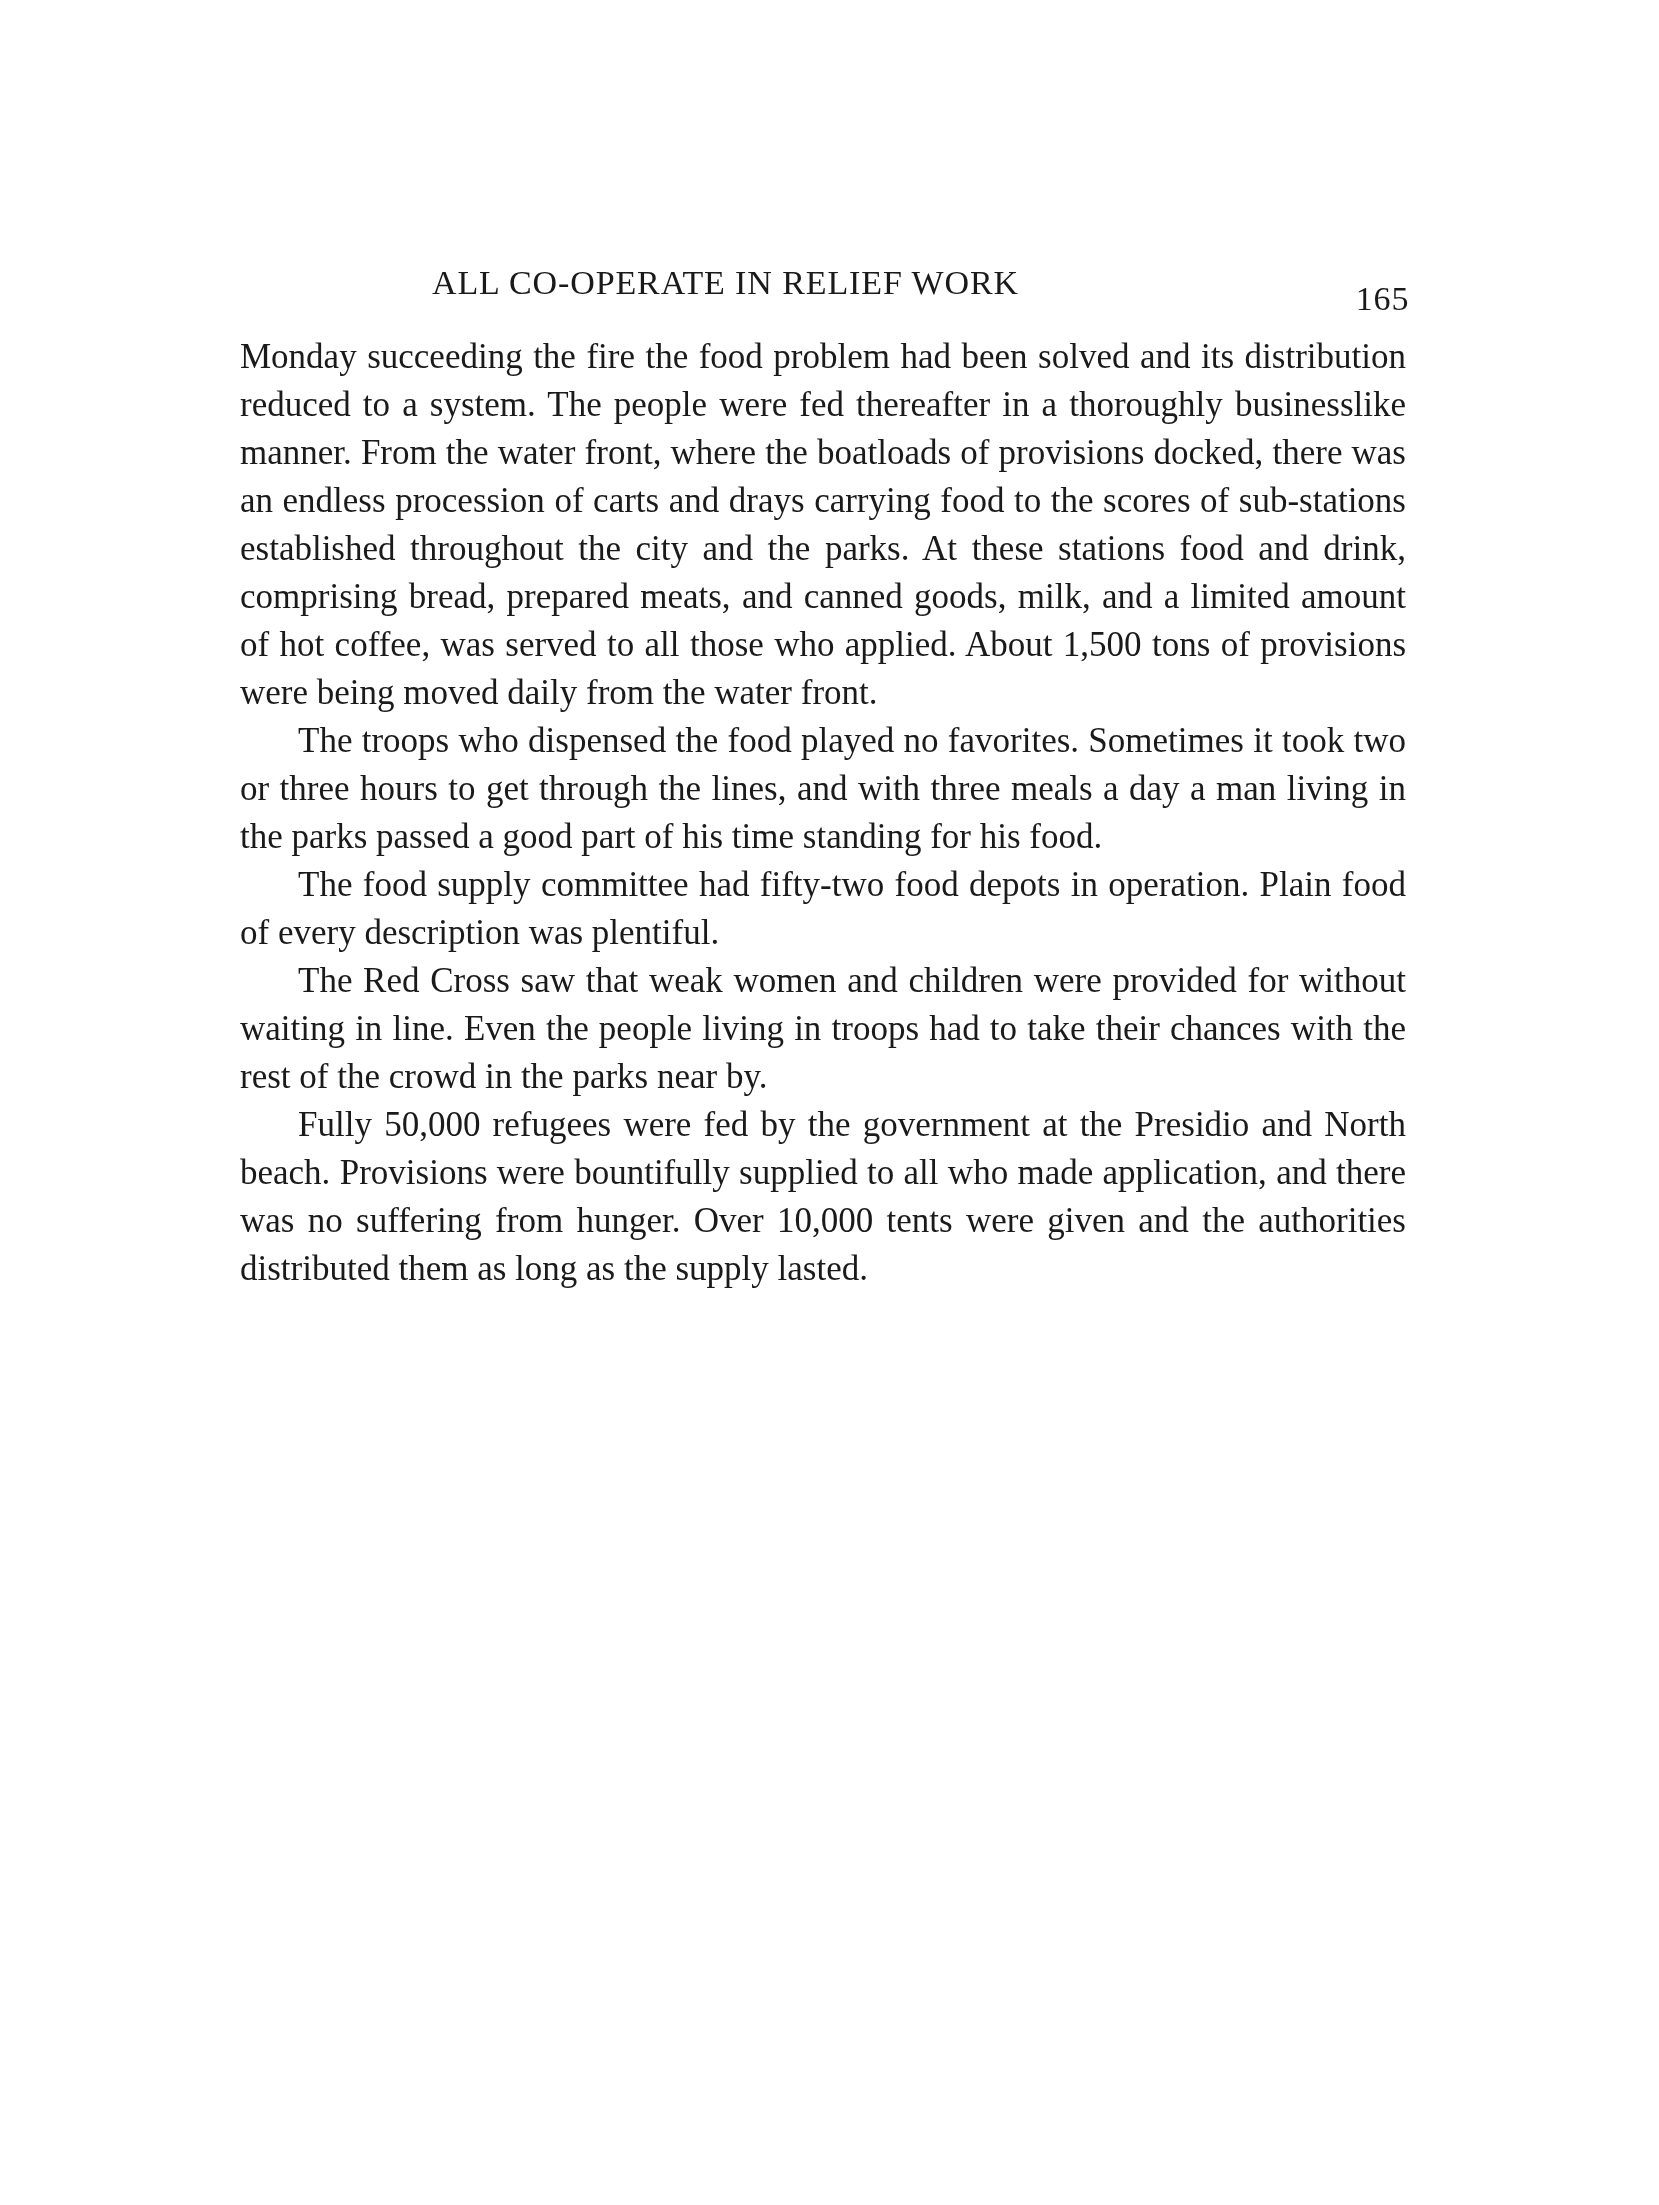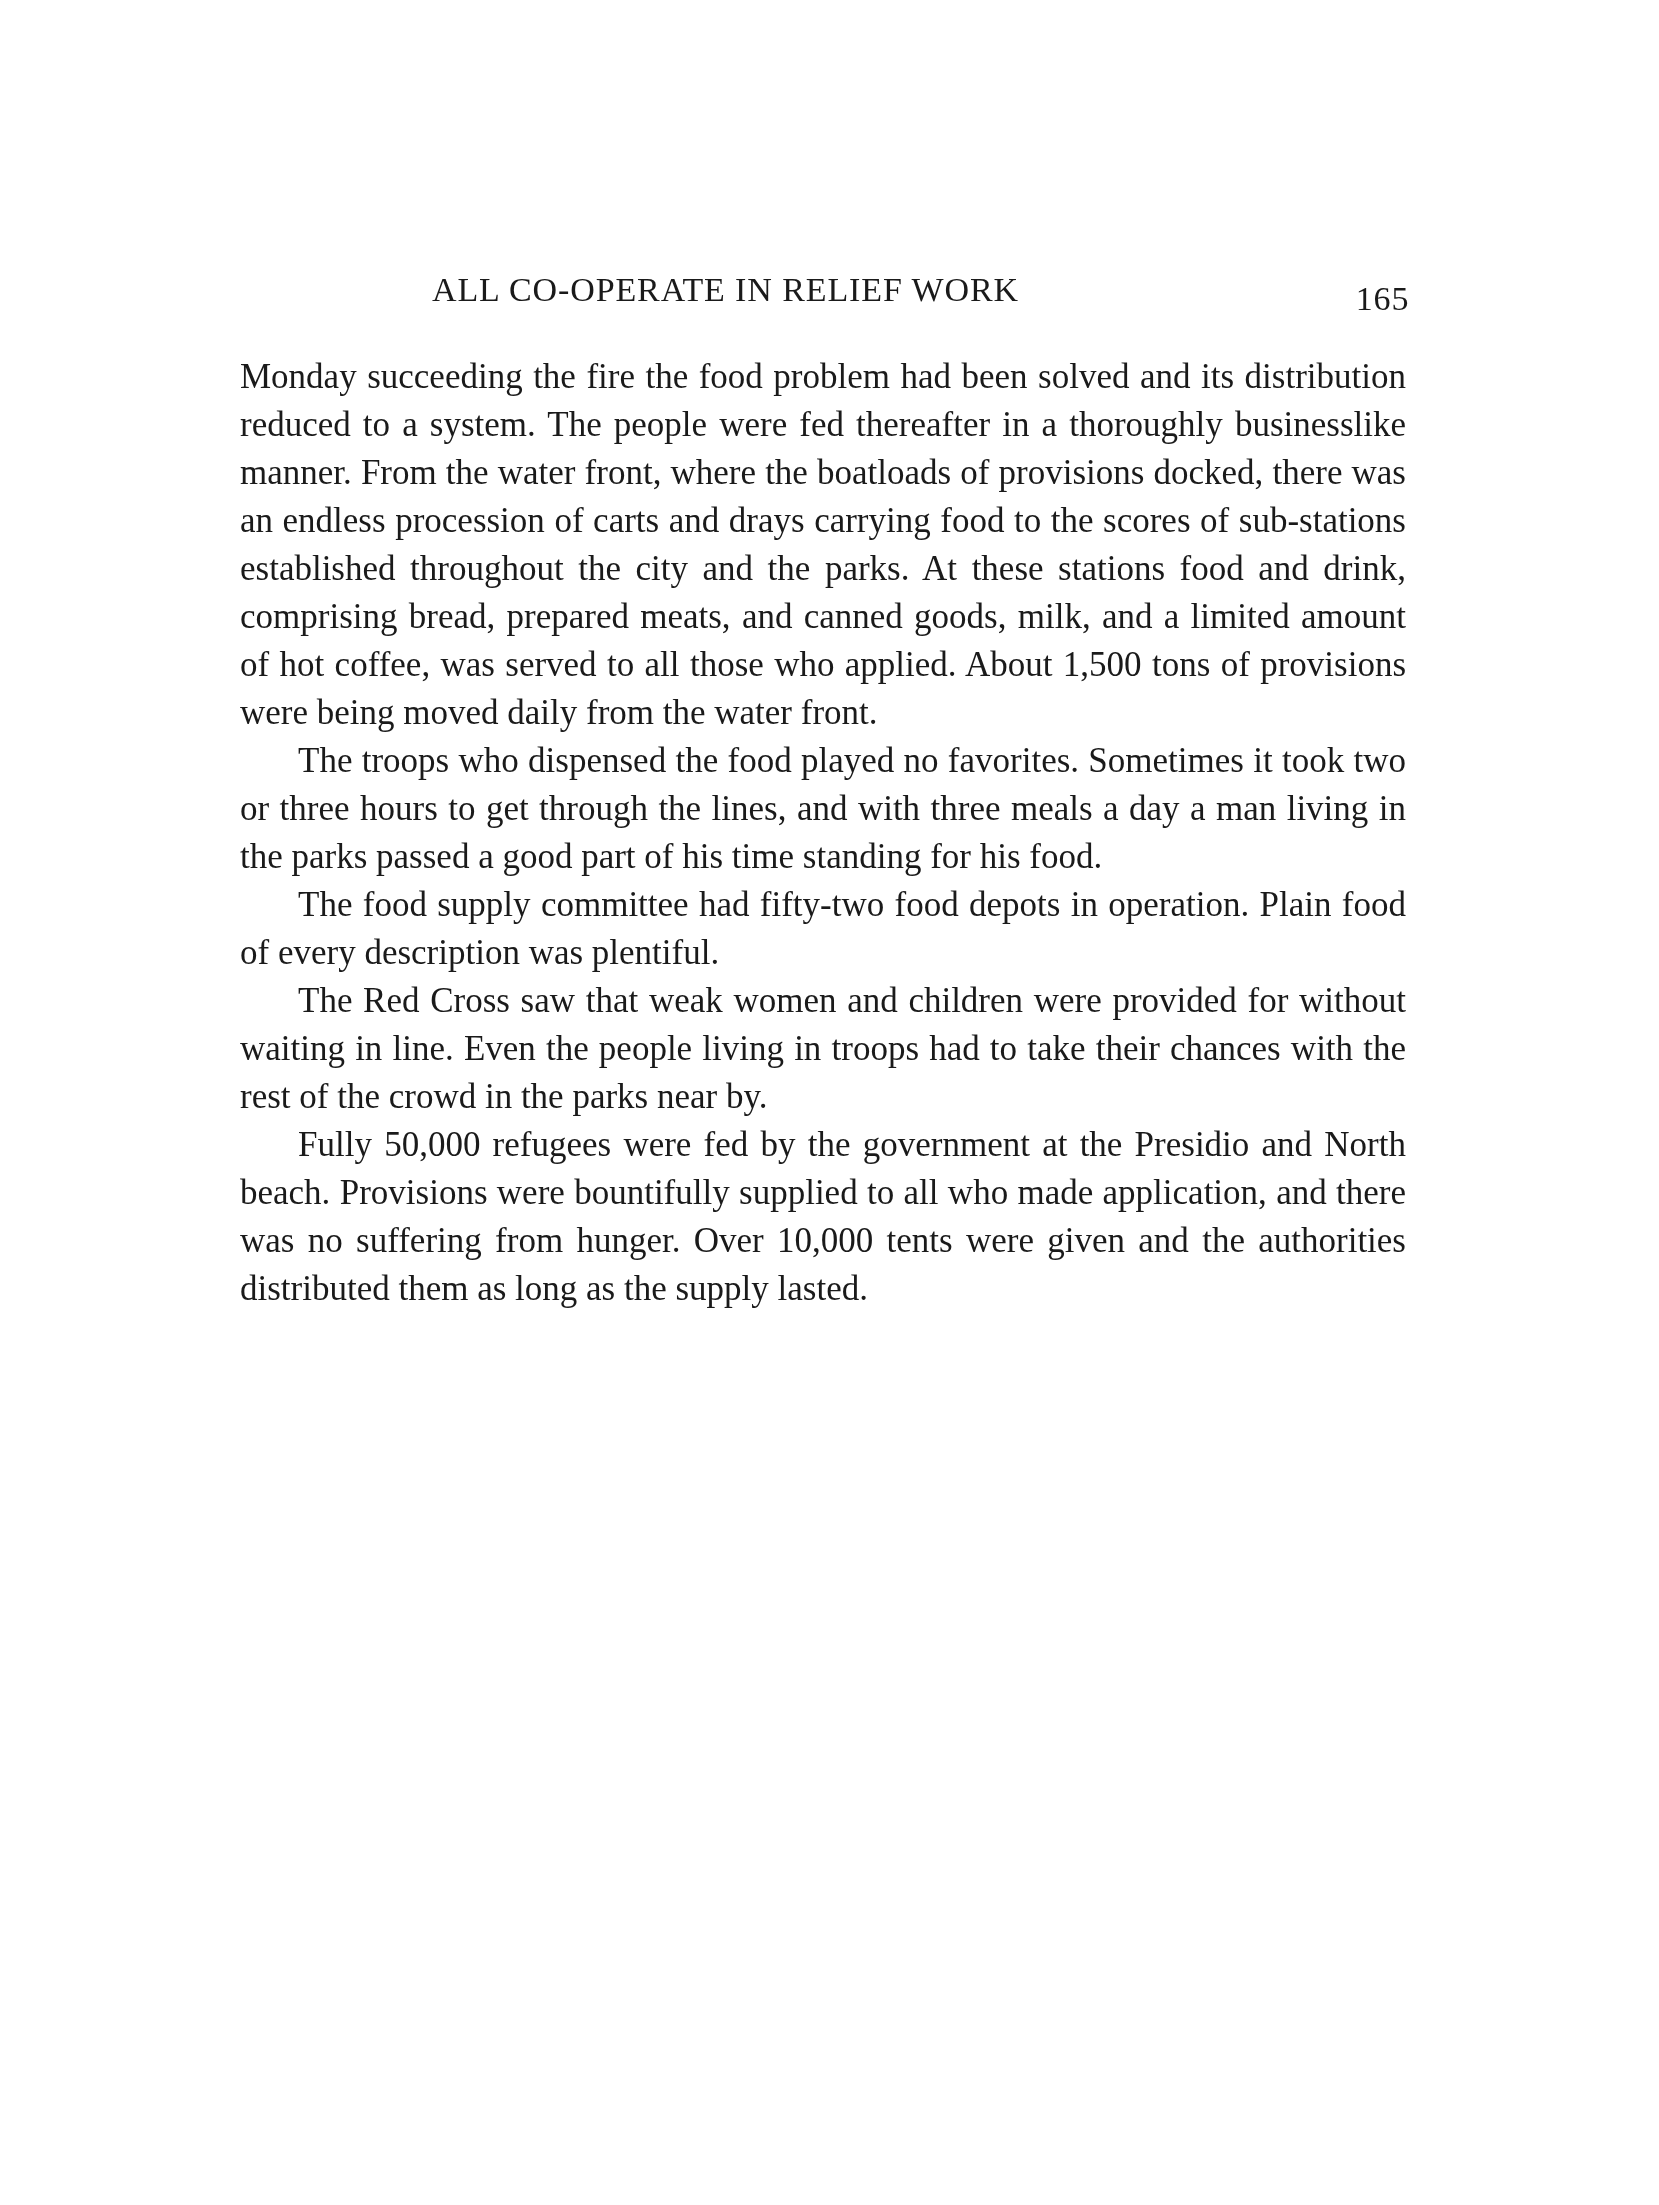--- a/index.html
+++ b/index.html
@@ -16,27 +16,27 @@
     left: 240px; top: 264px;
     width: 1166px;
   }
   .running-head {
     position: relative;
     height: 51px;
     font-size: 34px;
     letter-spacing: 0.9px;
   }
   .running-title {
-    position: absolute; left: 192px; top: 7px; text-align: center;
+    position: absolute; left: 192px; top: 0; text-align: center;
   }
   .page-number {
     position: absolute; right: -3.4px; top: 16px;
   }
   .body-text {
-    margin-top: 38px;
+    margin-top: 18px;
     font-size: 35px;
     line-height: 48px;
     text-align: justify;
   }
   .body-text p {
     margin: 0;
     text-indent: 58px;
   }
   .body-text p.cont { text-indent: 0; }
 </style>

